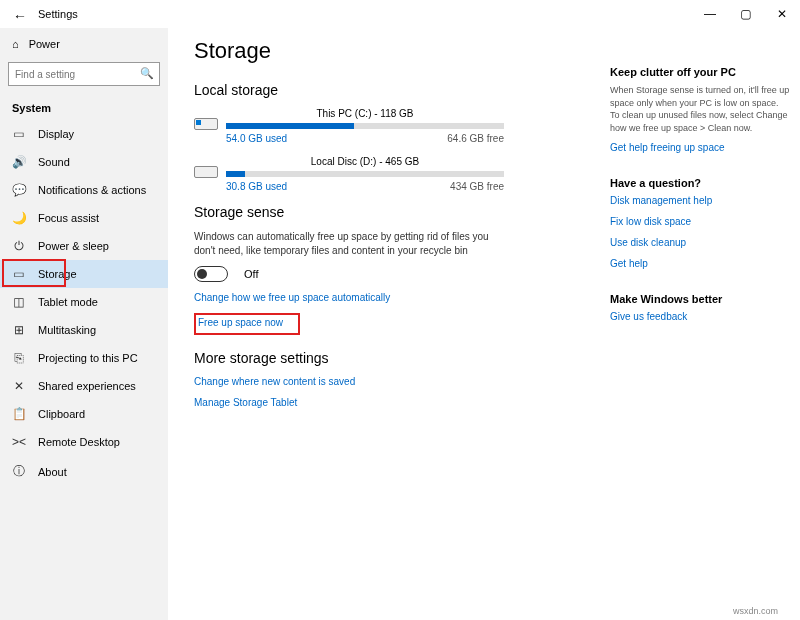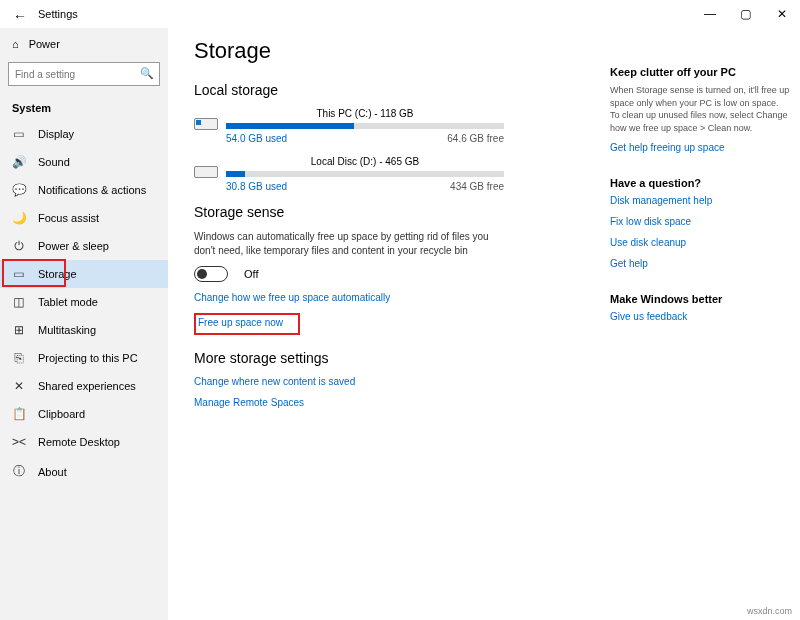--- a/index.html
+++ b/index.html
@@ -49,21 +49,21 @@
 .link { color: #0068c6; font-size: 10px; cursor: pointer; display: block; margin-bottom: 10px; }
 
 .free-link-wrap { position: relative; display: inline-block; padding: 4px; margin-bottom: 8px; }
 .redfree { left: 0; top: 0; width: 106px; height: 22px; }
 
 .right h3 { font-size: 11px; font-weight: 600; margin-bottom: 6px; }
 .right .para { font-size: 9px; color: #555; line-height: 1.4; margin-bottom: 8px; }
 .right .rlink { color: #0068c6; font-size: 10px; cursor: pointer; display: block; margin-bottom: 10px; }
 .right .sec { margin-bottom: 24px; }
 
-.watermark { position: absolute; right: 8px; bottom: 4px; font-size: 9px; color: #888; }
+.watermark { position: absolute; right: 22px; bottom: 4px; font-size: 9px; color: #888; }
 </style>
 </head>
 <body>
 
 <div class="titlebar">
   <div class="back">←</div>
   <div class="title">Settings</div>
   <div class="winbtns">
     <div class="winbtn">—</div>
     <div class="winbtn">▢</div>
@@ -181,21 +181,21 @@
       </div>
       <span class="link">Change how we free up space automatically</span>
 
       <div class="free-link-wrap">
         <span class="link" style="margin-bottom:0">Free up space now</span>
         <span class="redbox redfree"></span>
       </div>
 
       <h2>More storage settings</h2>
       <span class="link">Change where new content is saved</span>
-      <span class="link">Manage Remote Spaces</span>
+      <span class="link">Manage Storage Tablet</span>
     </div>
 
     <div class="right">
       <div class="sec">
         <h3>Keep clutter off your PC</h3>
         <div class="para">When Storage sense is turned on, it'll free up space only when your PC is low on space. To clean up unused files now, select Change how we free up space &gt; Clean now.</div>
         <span class="rlink">Get help freeing up space</span>
       </div>
       <div class="sec">
         <h3>Have a question?</h3>

